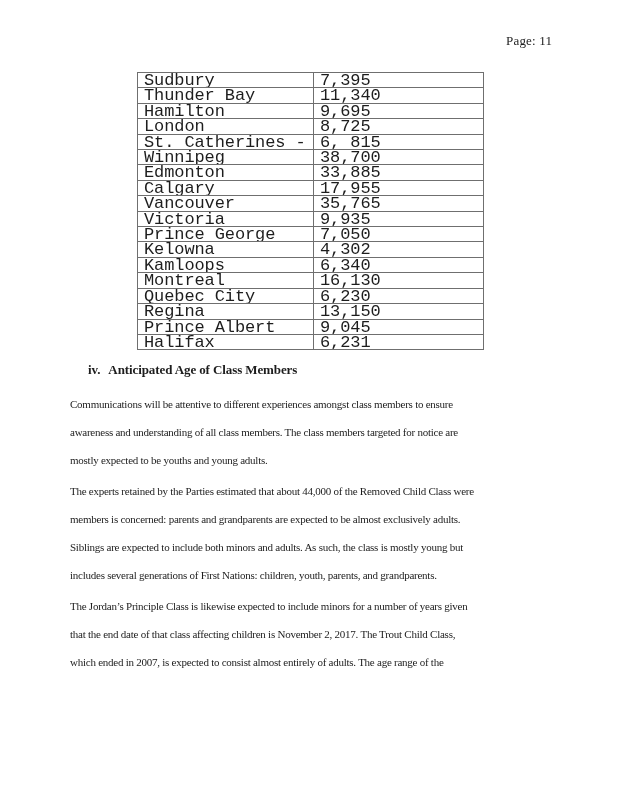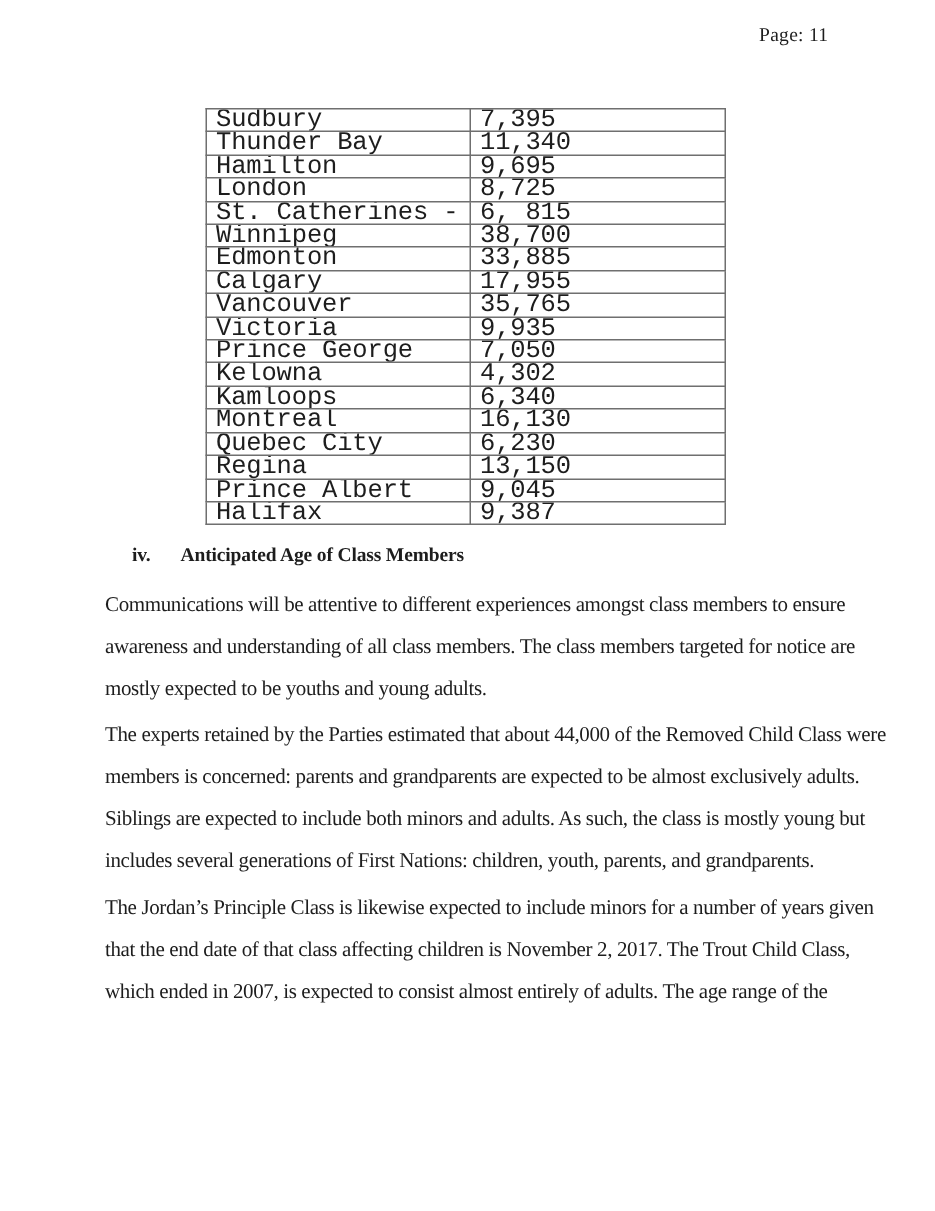--- a/index.html
+++ b/index.html
@@ -10,21 +10,21 @@
     width: 623px;
     height: 807px;
     background: #ffffff;
     position: relative;
     font-family: "Liberation Serif", serif;
     color: #1d1d1d;
     overflow: hidden;
   }
   .page-number {
     position: absolute;
-    top: 15px;
+    top: 33px;
     left: 506px;
     font-size: 13px;
     letter-spacing: 0.2px;
   }
   table.city-table {
     position: absolute;
     left: 137px;
     top: 72px;
     width: 346px;
     border-collapse: collapse;
@@ -44,38 +44,38 @@
   .section-heading {
     position: absolute;
     left: 88px;
     top: 362px;
     font-size: 13px;
     font-weight: bold;
     letter-spacing: -0.1px;
     white-space: nowrap;
   }
   .section-heading .sec-num {
-    margin-right: 20px;
+    margin-right: 8px;
   }
   .body-text {
     position: absolute;
     left: 70px;
     top: 390px;
     width: 505px;
   }
   .para {
     margin: 0;
   }
   .para + .para {
     margin-top: 3px;
   }
   .line {
     height: 28px;
     line-height: 28px;
-    font-size: 14px;
+    font-size: 11px;
     letter-spacing: -0.25px;
     white-space: nowrap;
   }
 </style>
 </head>
 <body>
 
 <div class="page-number">Page: 11</div>
 
 <table class="city-table">
@@ -147,21 +147,21 @@
       <tr>
         <td>Regina</td>
         <td>13,150</td>
       </tr>
       <tr>
         <td>Prince Albert</td>
         <td>9,045</td>
       </tr>
       <tr>
         <td>Halifax</td>
-        <td>9,387</td>
+        <td>6,231</td>
       </tr>
     </tbody>
 </table>
 
 <div class="section-heading">
   <span class="sec-num">iv.</span><span>Anticipated Age of Class Members</span>
 </div>
 
 <div class="body-text">
     <div class="para">

